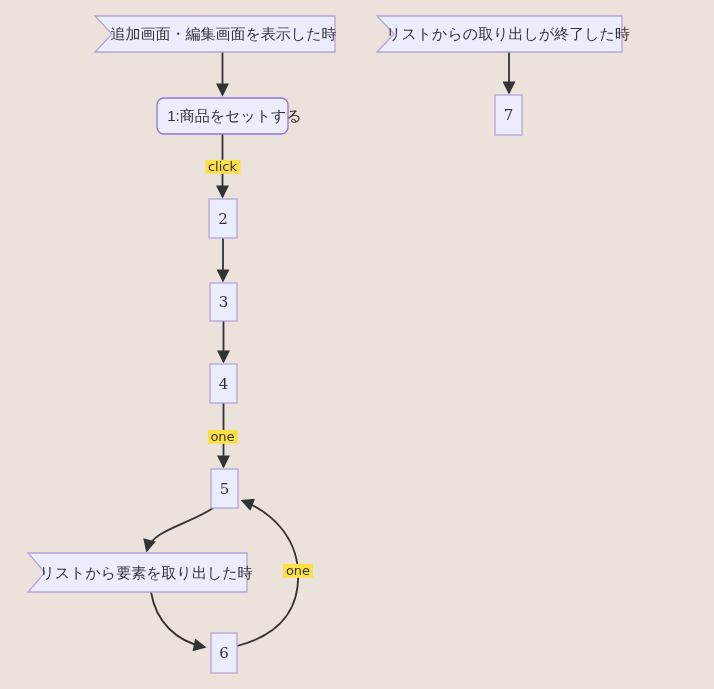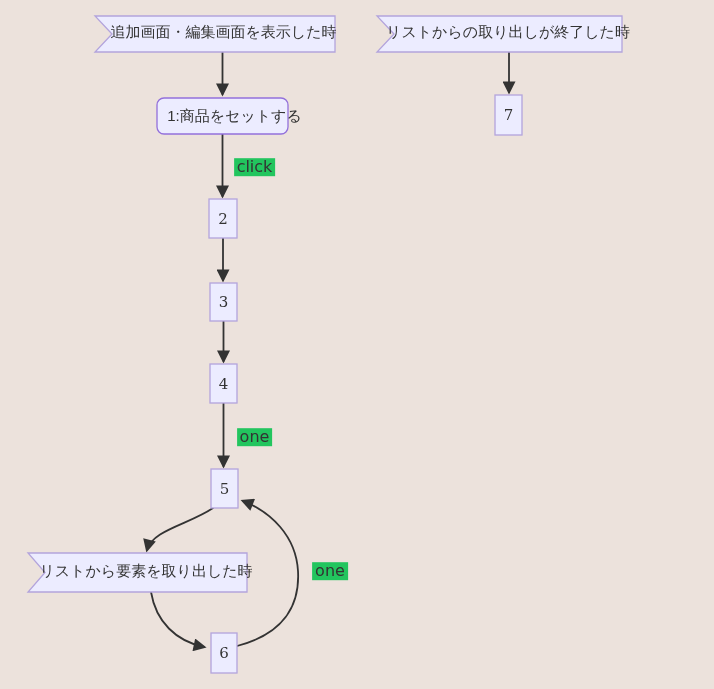--- a/index.html
+++ b/index.html
@@ -17,29 +17,28 @@
   .node-rounded { fill:#ececff; stroke:#9370db; stroke-width:1.3; }
   .edge     { fill:none; stroke:#333333; stroke-width:1.8; stroke-linecap:round; }
 
   .lbl {
     position:absolute;
     transform:translate(-50%,-50%);
     white-space:nowrap;
     color:#333333;
     line-height:1.1;
   }
-  .banner-lbl { font-size:15px; font-family:Liberation Mono, monospace; }
+  .banner-lbl { font-size:15px; font-family:Liberation Serif, serif; }
   .task-lbl   { font-size:15px; font-family:"Liberation Sans", sans-serif;margin-left:12px; }
   .digit-lbl  { font-size:15px; font-family:"DejaVu Serif", serif; }
   .edge-lbl   {
-    font-size:16px;
+    font-size:13px;
     font-family:"DejaVu Sans", sans-serif;
-    background:#22c55e;
+    background:#fde047;
     padding:0 3px;
-    margin-left:32px;
   }
 </style>
 </head>
 <body>
 
 <div id="app">
 
   <svg width="714" height="689" viewBox="0 0 714 689">
     <defs>
       <marker id="arrowhead" viewBox="0 0 10 10" refX="8" refY="5" markerWidth="15" markerHeight="13" orient="auto" markerUnits="userSpaceOnUse">

